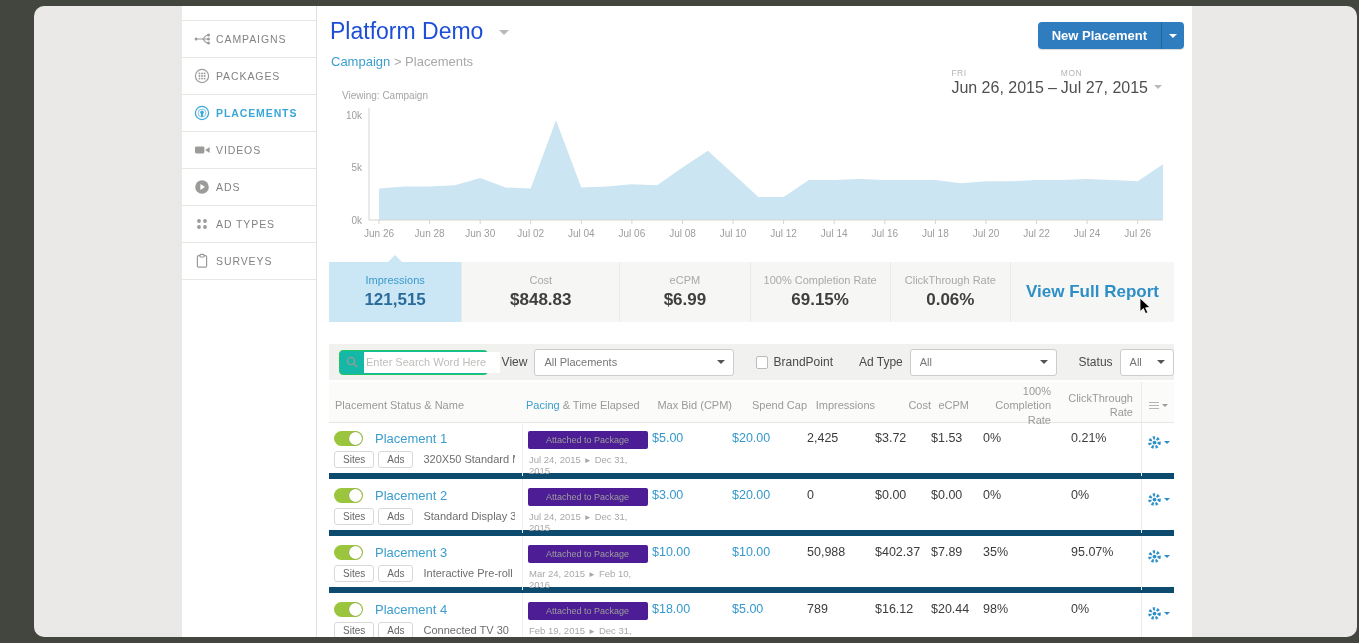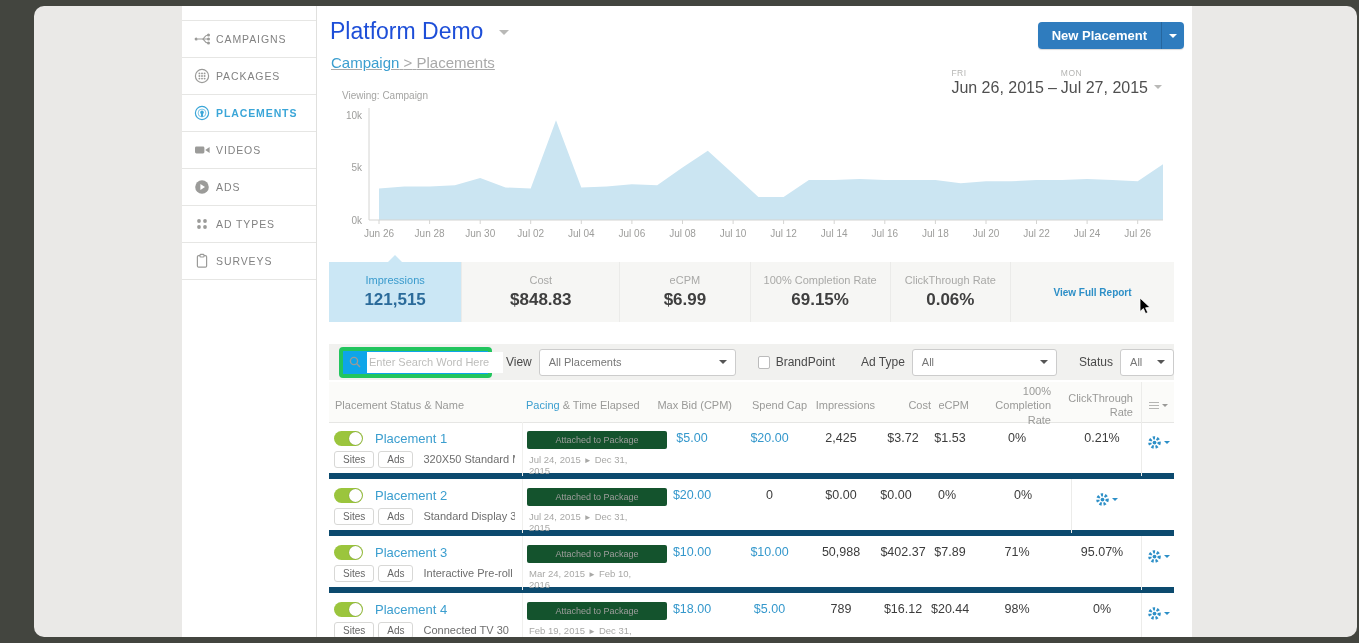--- a/index.html
+++ b/index.html
@@ -13,21 +13,21 @@
   .side-item{height:36px;display:flex;align-items:center;border-bottom:1px solid #e6e6e4;
     padding-left:12px;cursor:pointer;}
   .side-item .sicon{width:22px;height:16px;display:flex;align-items:center;}
   .side-item .slabel{font-size:10.5px;letter-spacing:.9px;color:#828282;}
   .side-item.active .slabel{color:#3ba6d8;font-weight:bold;}
   
   .main{position:absolute;left:283px;top:0;bottom:0;width:875px;background:#fff;}
   .page-title{position:absolute;left:13px;top:12px;font-size:23px;color:#1d4ed8;}
   .title-caret{position:absolute;left:182px;top:24px;width:0;height:0;border-left:5px solid transparent;
     border-right:5px solid transparent;border-top:5px solid #b9b9b7;}
-  .breadcrumb{position:absolute;left:14px;top:48px;font-size:15px;color:#a9a9a9;text-decoration:underline;}
+  .breadcrumb{position:absolute;left:14px;top:48px;font-size:13px;color:#a9a9a9;}
   .breadcrumb a{color:#3b9ecf;text-decoration:none;cursor:pointer;}
   .new-btn{position:absolute;right:8px;top:16px;height:27px;display:flex;align-items:stretch;
     border-radius:4px;overflow:hidden;box-shadow:0 1px 1px rgba(0,0,0,.15);cursor:pointer;}
   .new-btn .nb-label{background:#2f7cbe;color:#fff;font-size:13px;font-weight:bold;
     display:flex;align-items:center;padding:0 14px;}
   .new-btn .nb-caret{background:#2f7cbe;border-left:1px solid #26669e;width:22px;
     display:flex;align-items:center;justify-content:center;}
   .new-btn .nb-caret i{width:0;height:0;border-left:4px solid transparent;border-right:4px solid transparent;
     border-top:4px solid #fff;}
   .daterange{position:absolute;right:30px;top:62px;text-align:left;cursor:pointer;}
@@ -46,26 +46,26 @@
     border-left:1px solid #ebebe9;cursor:pointer;}
   .stat:first-child{border-left:none;}
   .stat .slab{font-size:11px;color:#a9a9a7;margin-bottom:4px;}
   .stat .sval{font-size:17px;font-weight:bold;color:#3f3f3f;}
   .stat.active{background:#cbe7f5;}
   .stat.active .slab{color:#3a9bcd;}
   .stat.active .sval{color:#2b6b9a;}
   .stat .notch{display:none;}
   .stat.active .notch{display:block;position:absolute;top:-7px;left:50%;margin-left:-7px;width:0;height:0;
     border-left:7px solid transparent;border-right:7px solid transparent;border-bottom:7px solid #cbe7f5;}
-  .stat .vfr{font-size:10px;font-weight:bold;color:#2d8fc7;}
+  .stat .vfr{font-size:17px;font-weight:bold;color:#2d8fc7;}
   
   .filterbar{position:absolute;left:12px;top:338px;width:845px;height:36px;background:#f1f1ef;
     display:flex;align-items:center;font-size:12px;color:#4a4a4a;}
-  .searchbox{position:relative;margin-left:10px;width:162px;height:23px;background:#0ea5e9;
-    border:4px solid #22c55e;border-radius:4px;}
+  .searchbox{position:relative;margin-left:10px;width:162px;height:23px;background:#14b8a6;
+    border:1px solid #22c55e;border-radius:4px;}
   .searchbox input{position:absolute;left:24px;top:1px;width:132px;height:19px;border:none;outline:none;
     font-size:11px;color:#555;font-family:"Liberation Sans",sans-serif;}
   .searchbox input::placeholder{color:#bdbdbb;}
   .mag{position:absolute;left:6px;top:5px;}
   .flabel{margin-left:14px;white-space:nowrap;}
   .fselect{position:relative;margin-left:7px;height:25px;background:#fff;border:1px solid #ccc;
     border-radius:3px;display:flex;align-items:center;padding-left:9px;font-size:11px;color:#777;cursor:pointer;}
   .fselect .scaret{position:absolute;right:8px;top:10px;width:0;height:0;border-left:4px solid transparent;
     border-right:4px solid transparent;border-top:4px solid #555;}
   .checkbox{margin-left:22px;width:11px;height:11px;background:#fff;border:1px solid #bbb;border-radius:2px;cursor:pointer;}
@@ -92,25 +92,25 @@
   .nrow1{display:flex;align-items:center;}
   .toggle{position:relative;width:29px;height:15px;border-radius:8px;background:#9bc53d;display:inline-block;cursor:pointer;}
   .toggle .knob{position:absolute;right:1px;top:1px;width:13px;height:13px;border-radius:50%;background:#fff;
     box-shadow:0 0 1px rgba(0,0,0,.4);}
   .plink{color:#3b9ecf;font-size:13px;margin-left:12px;text-decoration:none;cursor:pointer;}
   .nrow2{display:flex;align-items:center;margin-top:6px;}
   .tag{font-size:10px;color:#666;background:#fff;border:1px solid #d8d8d6;border-radius:3px;
     padding:2px 8px;margin-right:4px;cursor:pointer;}
   .desc{font-size:11px;color:#6e6e6e;margin-left:6px;white-space:nowrap;overflow:hidden;max-width:92px;}
   .pacing-cell{border-left:1px solid #f0f0ee;text-align:center;padding-left:4px;padding-right:4px;}
-  .badge{display:inline-block;background:#14532d;color:#9e9e9c;font-size:9px;padding:4px 14px;width:112px;
+  .badge{display:inline-block;background:#4c1d95;color:#9e9e9c;font-size:9px;padding:4px 4px;width:112px;
     border-radius:2px;}
   .dates{display:block;font-size:9.5px;color:#a8a8a6;margin-top:5px;text-align:left;padding-left:2px;}
   .dates .fa{color:#a8a8a6;font-size:8px;padding:0 3px;}
-  .num{text-align:center;}
+  .num{text-align:left;}
   .blue{color:#3598cc;}
   .dark{color:#3c3c3c;}
   .pad-e{padding-right:14px;}
   .pad-c{padding-right:20px;}
   .pad-r{padding-right:8px;}
   .gear-cell{border-left:1px solid #ececea;display:flex;align-items:flex-start;justify-content:center;
     padding-top:13px !important;cursor:pointer;}
   .gear-caret{width:0;height:0;border-left:3.5px solid transparent;border-right:3.5px solid transparent;
     border-top:3.5px solid #2d8fc7;margin-left:2px;margin-top:6px;}
   .cursor{position:absolute;left:822px;top:292px;}
@@ -416,20 +416,21 @@
           </div>
           <div class="nrow2">
             <span class="tagwrap"><span class="tag">Sites</span><span class="tag">Ads</span></span>
             <span class="desc">Standard Display 300x250</span>
           </div>
         </div>
         <div class="cell pacing-cell">
           <span class="badge">Attached to Package</span>
           <span class="dates"><span>Jul 24, 2015</span><span class="fa">►</span><span>Dec 31, 2015</span></span>
         </div>
+        <div class="cell num blue">$3.00</div>
         <div class="cell num blue">$20.00</div>
         <div class="cell num dark">0</div>
         <div class="cell num dark">$0.00</div>
         <div class="cell num dark pad-e">$0.00</div>
         <div class="cell num dark pad-c">0%</div>
         <div class="cell num dark pad-r">0%</div>
         <div class="cell gear-cell">
           <svg width="15" height="15" viewBox="0 0 16 16">
             <circle cx="8" cy="8" r="5" fill="none" stroke="#2d8fc7" stroke-width="3.4" stroke-dasharray="2.3 1.95"></circle>
             <circle cx="8" cy="8" r="2" fill="#2d8fc7"></circle>
@@ -453,21 +454,21 @@
         </div>
         <div class="cell pacing-cell">
           <span class="badge">Attached to Package</span>
           <span class="dates"><span>Mar 24, 2015</span><span class="fa">►</span><span>Feb 10, 2016</span></span>
         </div>
         <div class="cell num blue">$10.00</div>
         <div class="cell num blue">$10.00</div>
         <div class="cell num dark">50,988</div>
         <div class="cell num dark">$402.37</div>
         <div class="cell num dark pad-e">$7.89</div>
-        <div class="cell num dark pad-c">71%</div>
+        <div class="cell num dark pad-c">35%</div>
         <div class="cell num dark pad-r">95.07%</div>
         <div class="cell gear-cell">
           <svg width="15" height="15" viewBox="0 0 16 16">
             <circle cx="8" cy="8" r="5" fill="none" stroke="#2d8fc7" stroke-width="3.4" stroke-dasharray="2.3 1.95"></circle>
             <circle cx="8" cy="8" r="2" fill="#2d8fc7"></circle>
           </svg>
           <span class="gear-caret"></span>
         </div>
       </div>
 

